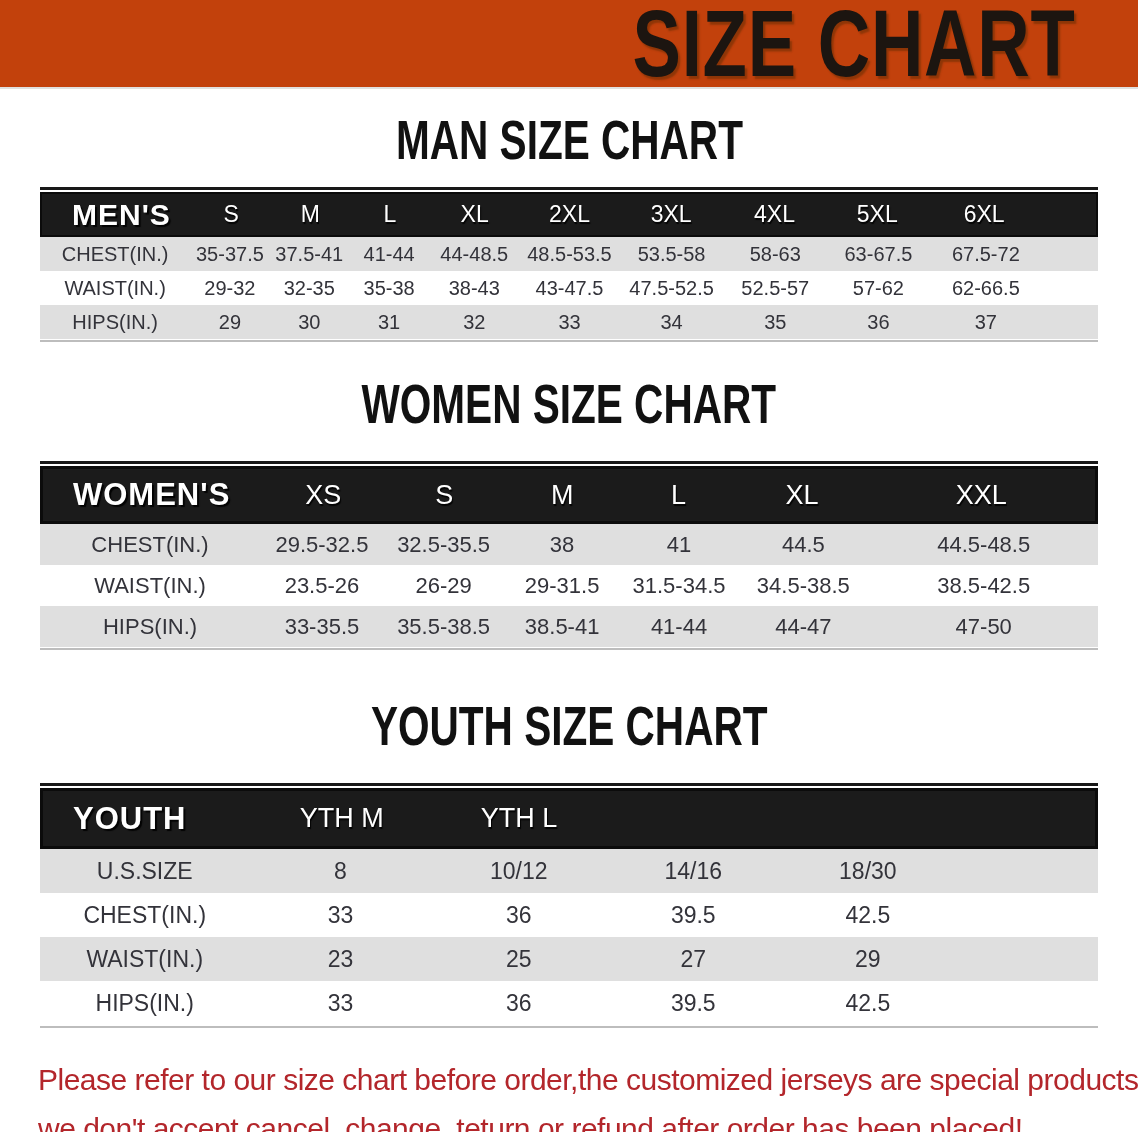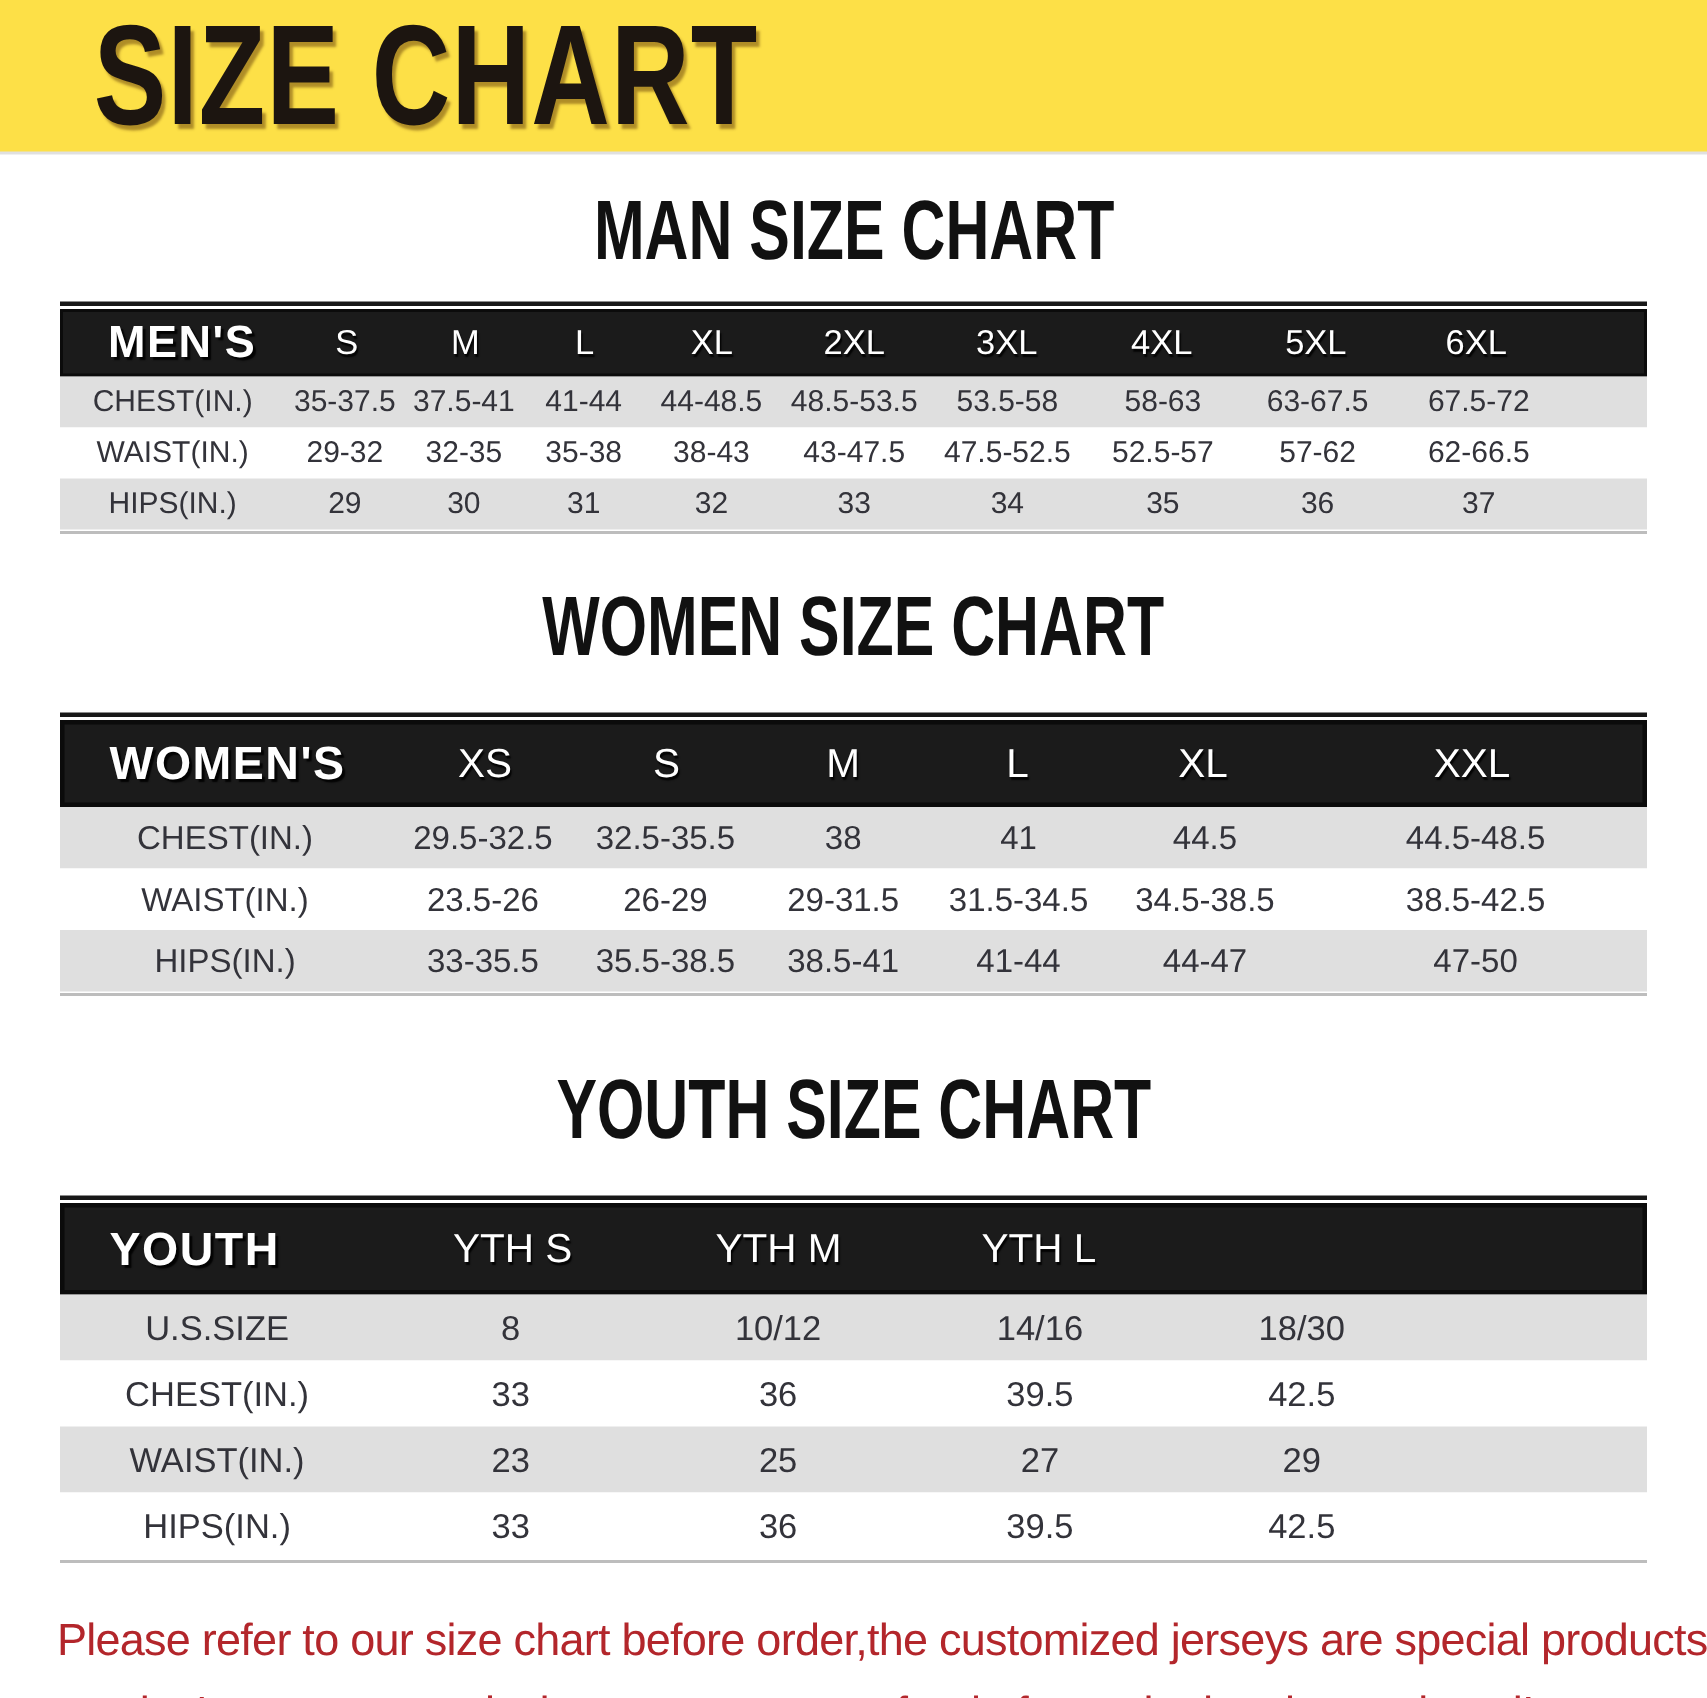--- a/index.html
+++ b/index.html
@@ -6,23 +6,23 @@
   html, body { background: #ffffff; }
   body {
     width: 1138px; height: 1132px;
     font-family: "Liberation Sans", sans-serif;
     position: relative; overflow: hidden;
     margin: 0 auto;
   }
 
   
   .banner {
-    height: 101px; width: 100%;
-    background: #fde047;
-    display: flex; align-items: center; justify-content: flex-start;
+    height: 87px; width: 100%;
+    background: #c2410c;
+    display: flex; align-items: center; justify-content: flex-end;
     box-shadow: 0 2px 0 rgba(0,0,0,0.12);
   }
   .banner-title {
     display: inline-block;
     font-size: 93px; font-weight: bold; line-height: 1;
     color: #1c1510;
     letter-spacing: 1px;
     transform: scale(0.78, 1.02);
     text-shadow: 3px 3px 2px rgba(80,40,0,0.45);
     white-space: nowrap;
@@ -202,21 +202,20 @@
     <div class="bottomline"></div>
   </div>
 
 <div class="section-title title-youth">
   <span>YOUTH SIZE CHART</span>
 </div>
 <div class="size-table youth">
   <div class="topline"></div>
   <div class="thead" style="grid-template-columns: 19.8% 17.2% 16.5% 16.5% 16.5% 1fr;">
       <div class="hlabel">YOUTH</div>
-      <div class="hcol">YTH S</div>
       <div class="hcol">YTH M</div>
       <div class="hcol">YTH L</div>
       <div class="hcol"></div>
     </div>
 <div class="trow gray" style="grid-template-columns: 19.8% 17.2% 16.5% 16.5% 16.5% 1fr;">
       <div class="rlabel">U.S.SIZE</div>
       <div class="rval">8</div>
       <div class="rval">10/12</div>
       <div class="rval">14/16</div>
       <div class="rval">18/30</div>

